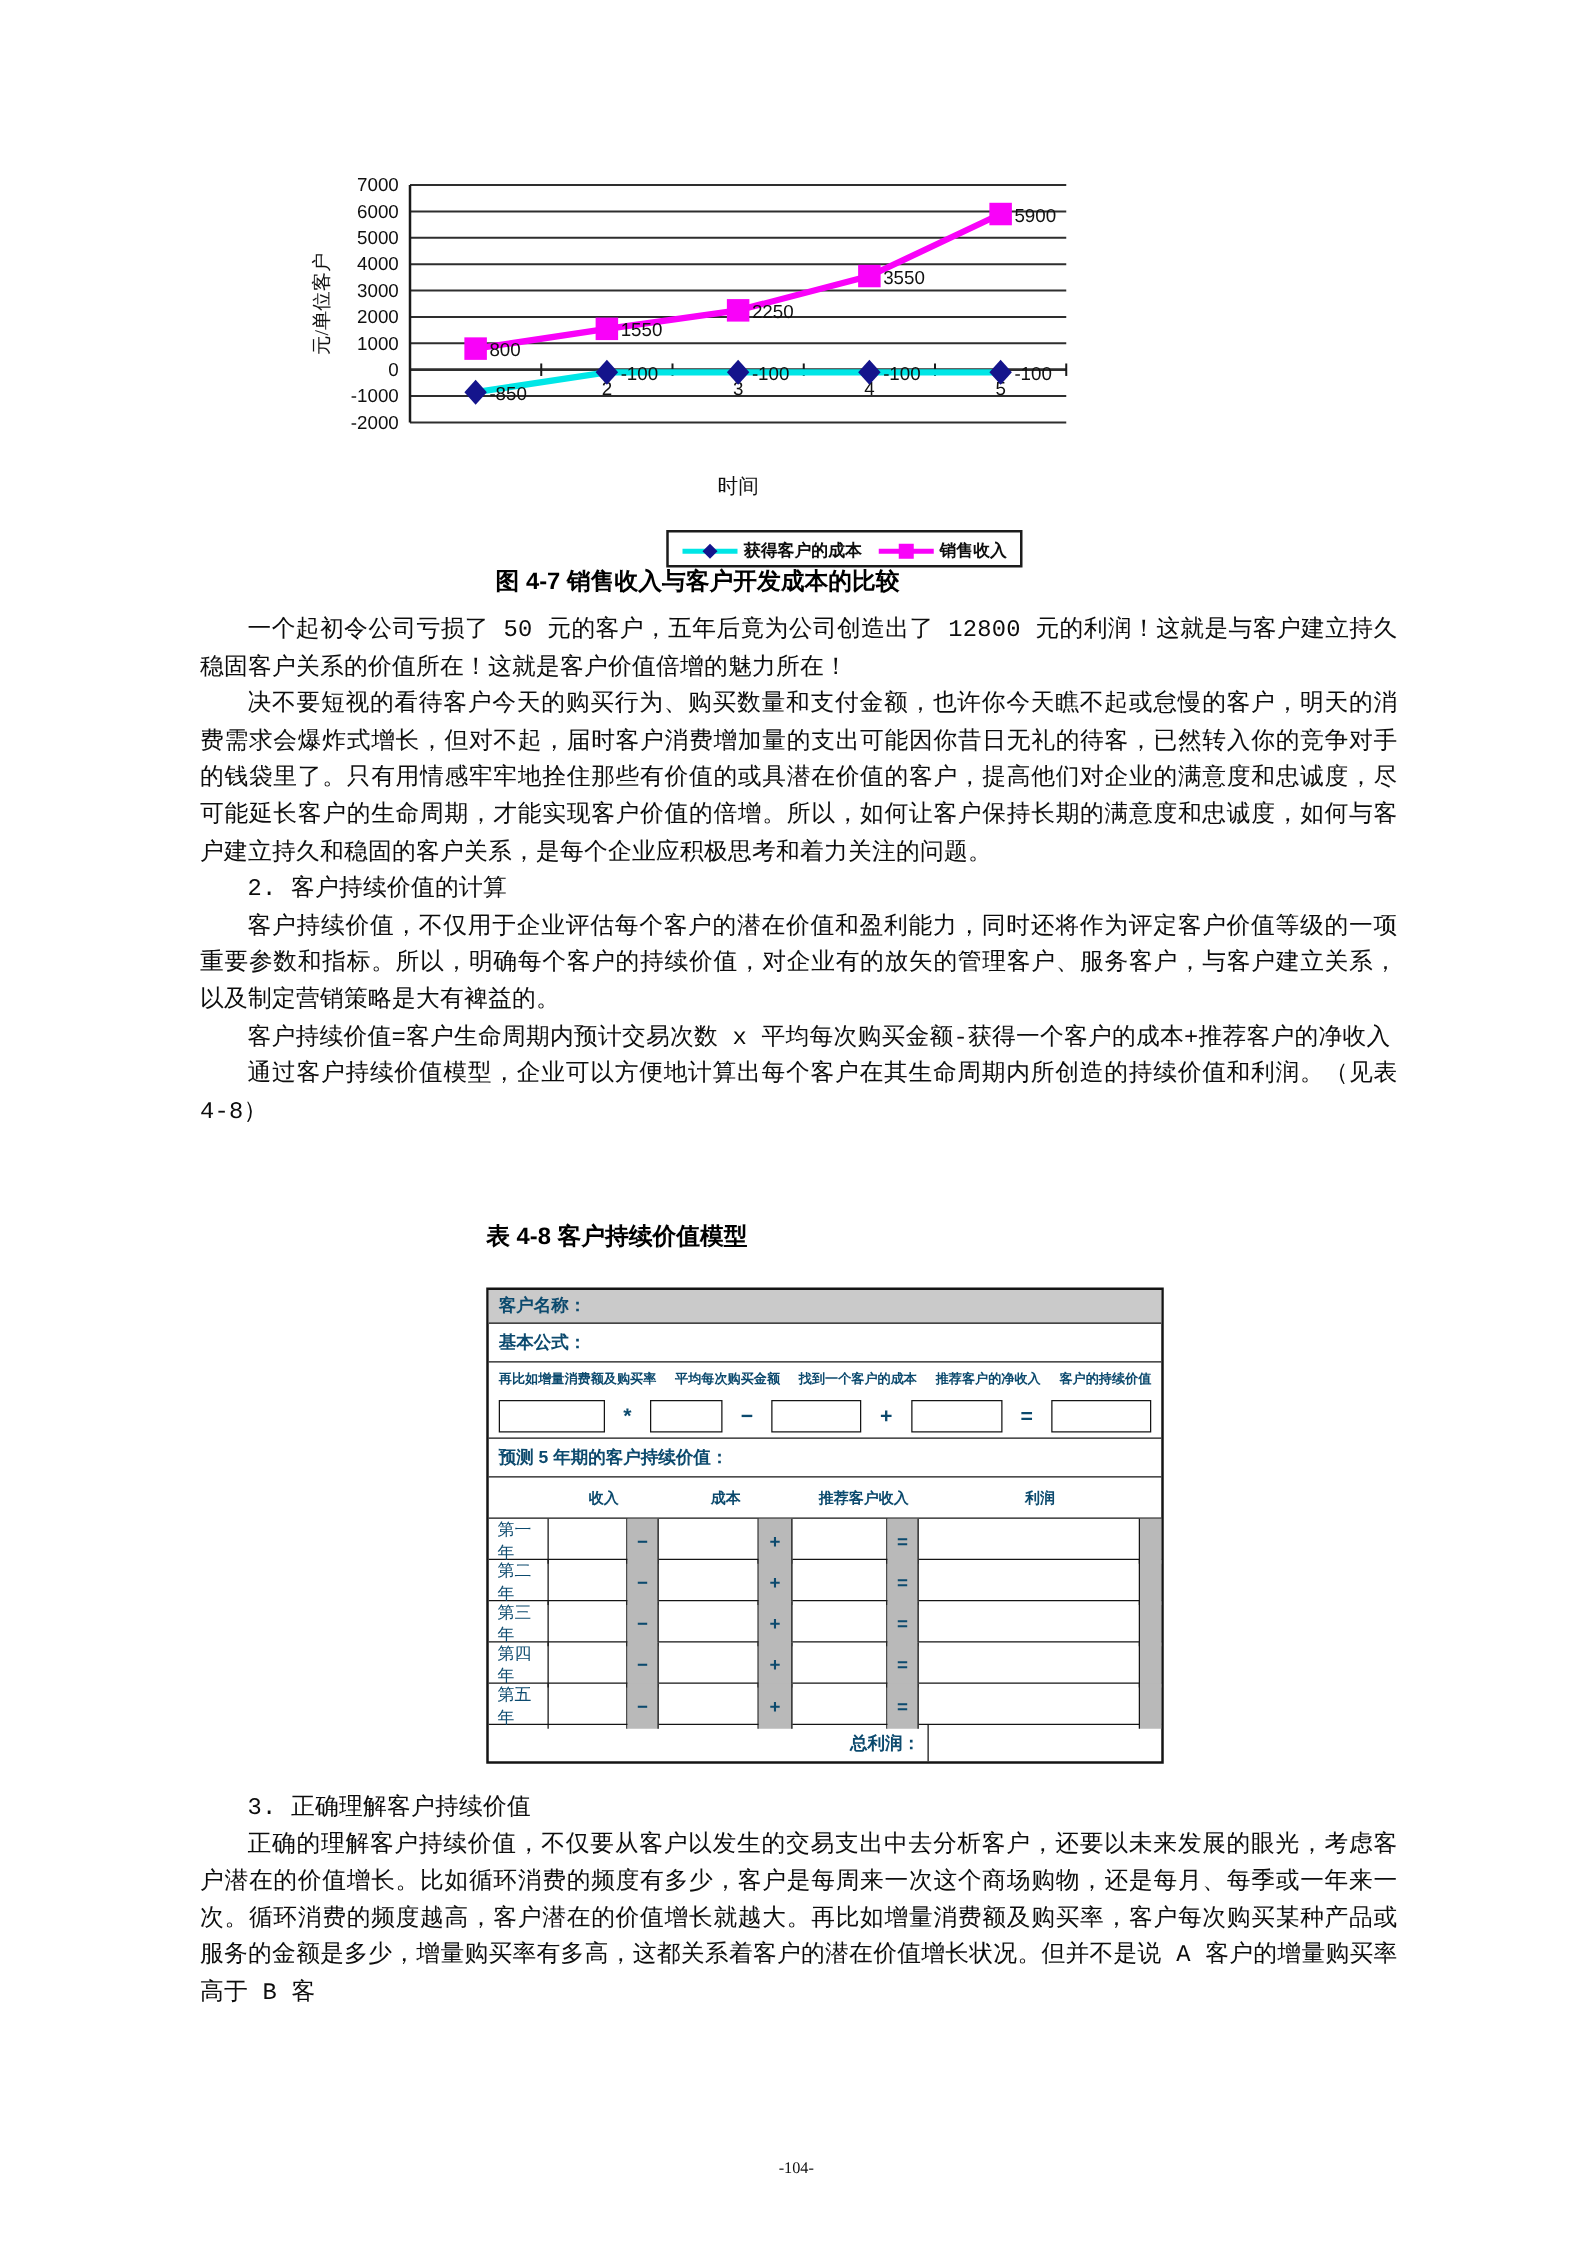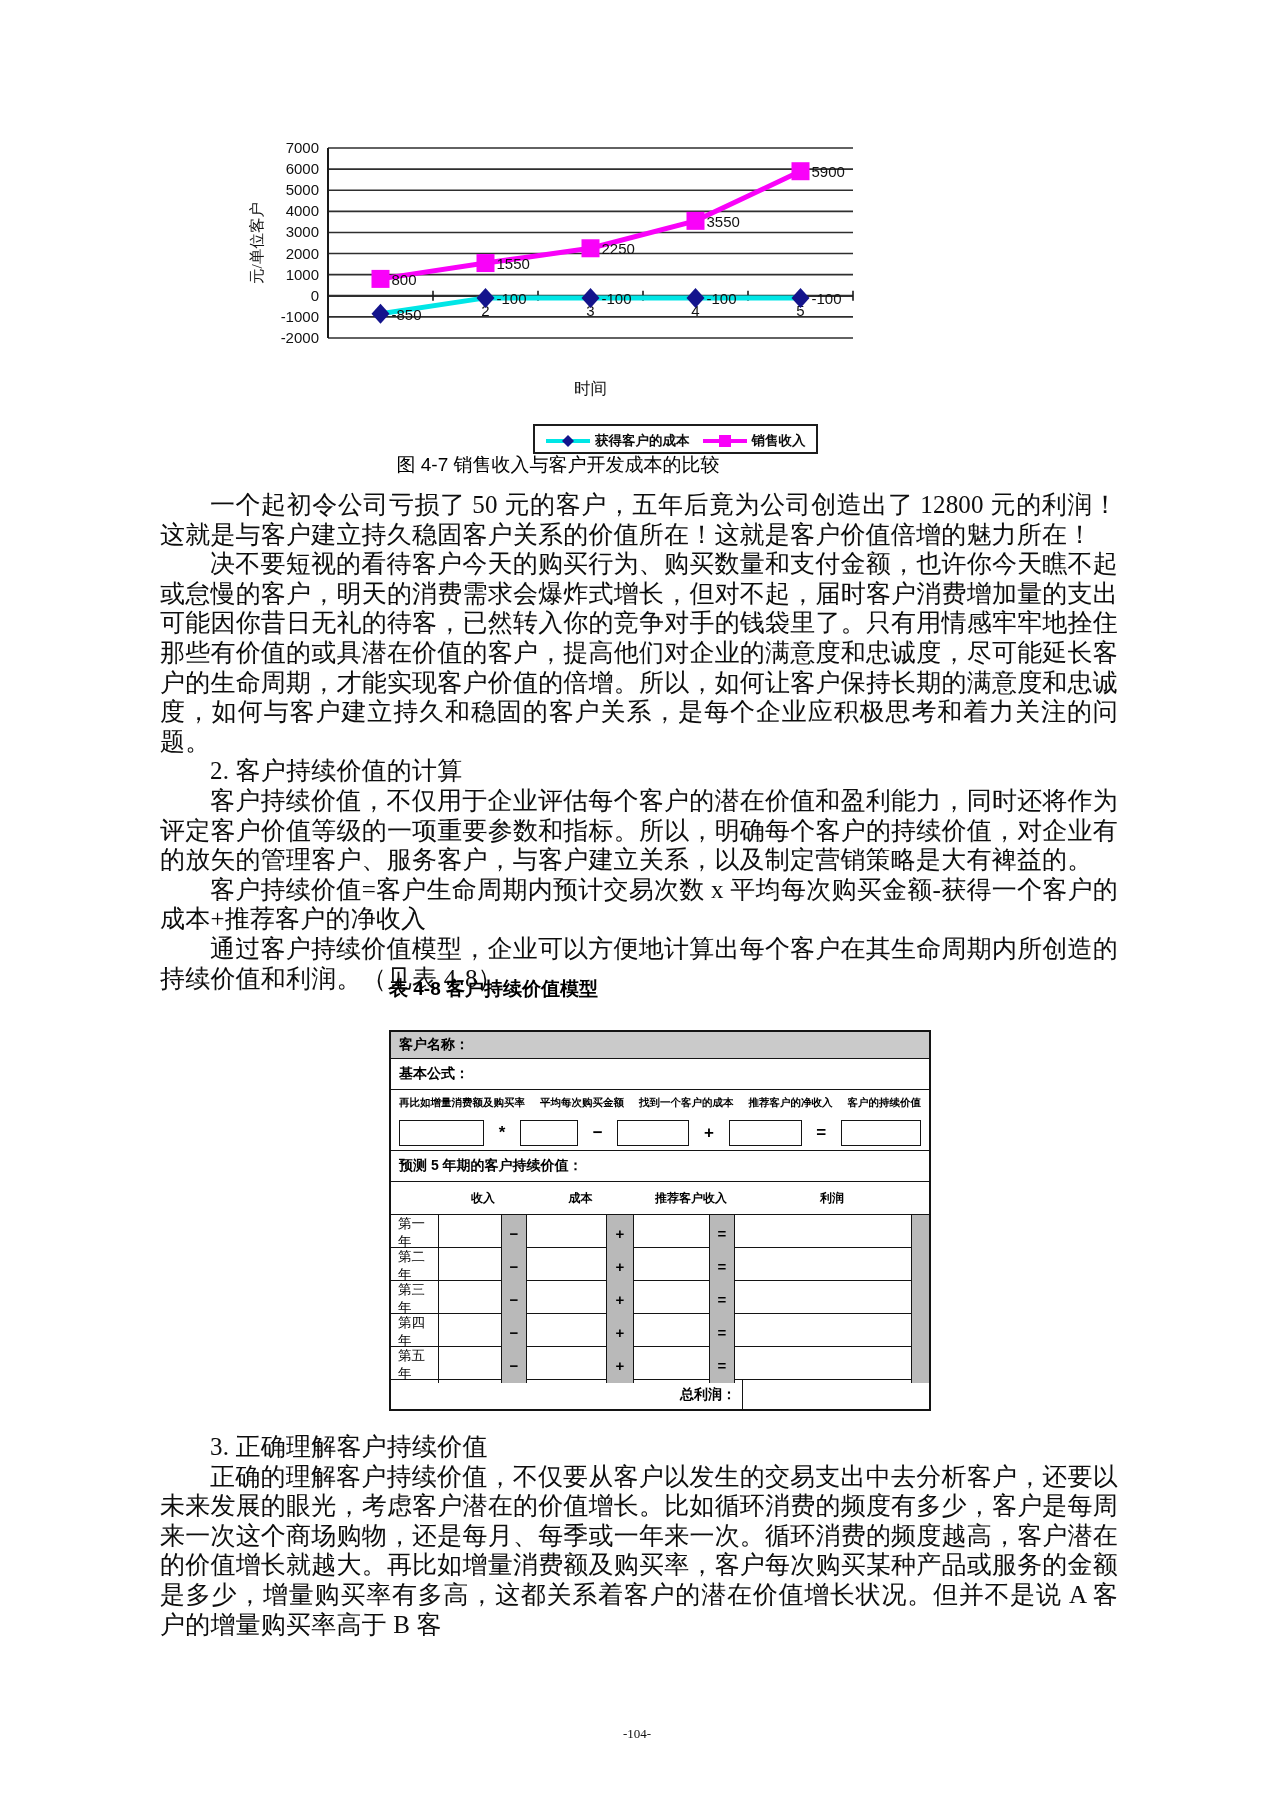--- a/index.html
+++ b/index.html
@@ -12,39 +12,39 @@
   .chart-wrap svg{display:block;}
   .legend{
     position:absolute;left:533px;top:424px;height:22px;
     display:flex;align-items:flex-end;gap:12px;
     border:2px solid #1c1c1c;background:#fff;padding:2px 10px;
     font-family:"Liberation Sans",sans-serif;font-size:13.5px;font-weight:bold;
   }
   .legend-item{display:flex;align-items:center;gap:4px;}
   .chart-caption{
     position:absolute;left:228px;top:452px;width:660px;text-align:center;
-    font-family:"Liberation Sans",sans-serif;font-weight:normal;font-size:19px;color:#000;
+    font-family:"Liberation Sans",sans-serif;font-weight:bold;font-size:19px;color:#000;
   }
   
   .text-block{position:absolute;left:160px;width:958px;}
   #text-top{top:490px;}
   #text-bottom{top:1432px;}
   .para{
-    margin:0;font-size:25px;line-height:29.6px;text-align:justify;
-    text-indent:2em;letter-spacing:0.2px;
+    margin:0;font-size:19px;line-height:29.6px;text-align:justify;
+    text-indent:2em;letter-spacing:0.2px;font-family:Liberation Mono, monospace;
   }
   
   .table-title{
     position:absolute;left:389px;top:976px;width:542px;
     font-family:"Liberation Sans",sans-serif;font-weight:bold;font-size:19px;color:#000;
   }
   .vtable{
     position:absolute;left:389px;top:1030px;width:542px;box-sizing:border-box;
     border:2px solid #141414;background:#fff;
-    font-family:"Liberation Sans",sans-serif;color:#000000;
+    font-family:"Liberation Sans",sans-serif;color:#0c4a6e;
   }
   .t-row{box-sizing:border-box;display:flex;align-items:center;}
   .t-label{font-weight:bold;font-size:14px;padding-left:8px;}
   .row-name{height:27px;background:#cacaca;border-bottom:1.5px solid #141414;}
   .row-formula-label{height:31px;border-bottom:1.5px solid #141414;}
   .row-mini{height:26px;display:flex;justify-content:space-between;align-items:center;padding:0 8px;}
   .mini-h{font-weight:bold;font-size:10.5px;white-space:nowrap;}
   .row-boxes{height:34px;display:flex;justify-content:space-between;align-items:center;
     padding:0 8px;border-bottom:1.5px solid #141414;}
   .fbox{box-sizing:border-box;height:26px;border:1.5px solid #141414;background:#fff;}

